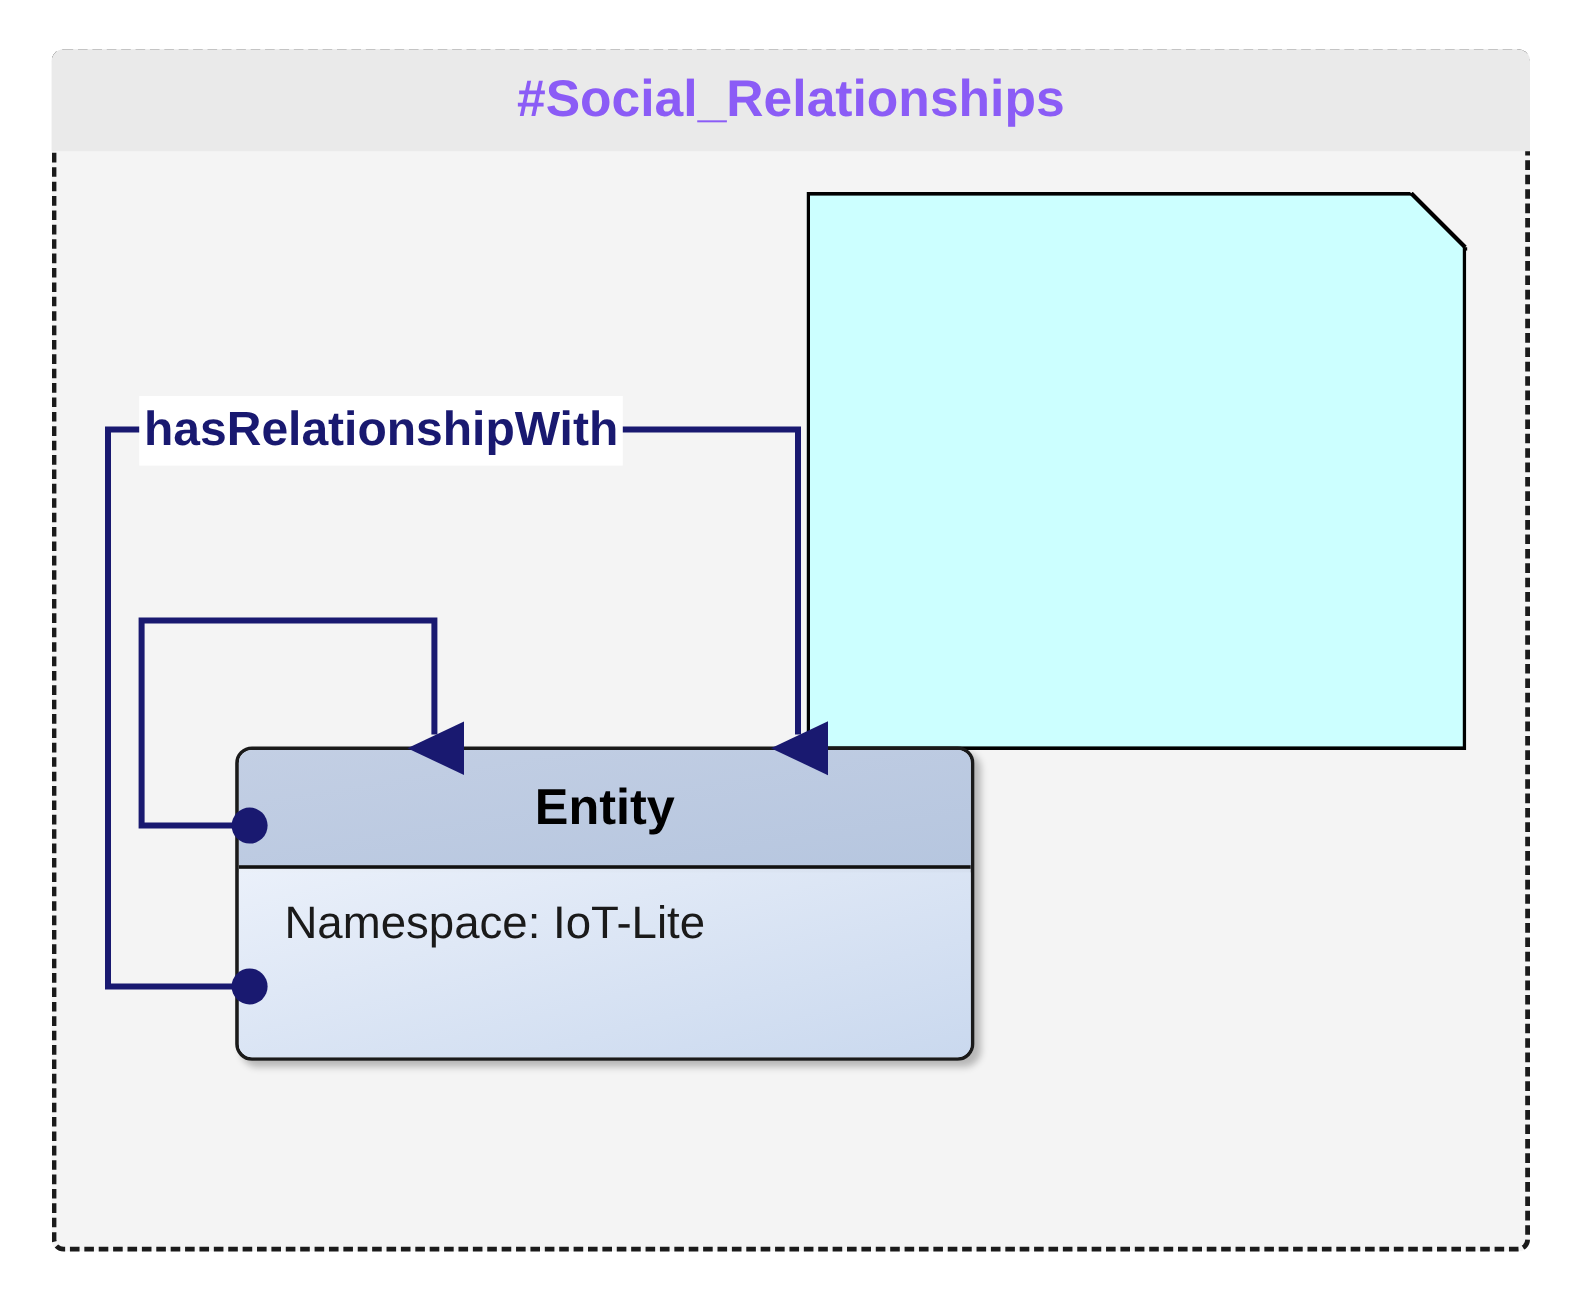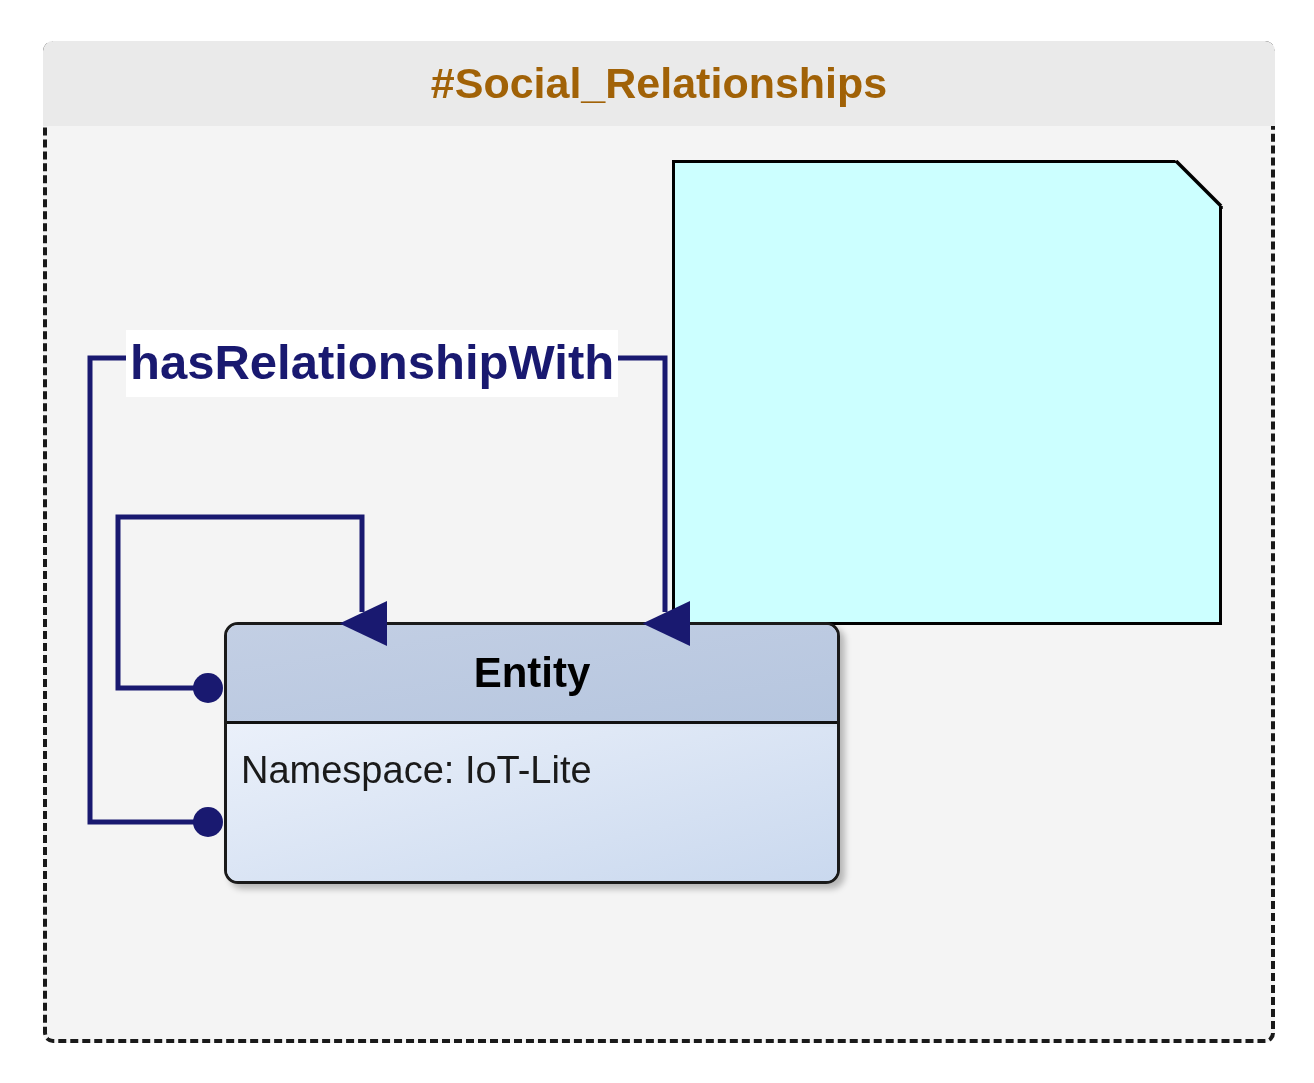--- a/index.html
+++ b/index.html
@@ -40,21 +40,21 @@
     box-sizing: border-box;
     border-top-left-radius: 10px;
     border-top-right-radius: 10px;
     display: flex;
     align-items: center;
     justify-content: center;
   }
   .package-title {
     font-size: 43px;
     font-weight: bold;
-    color: #a16207;
+    color: #8b5cf6;
     letter-spacing: 0px;
     white-space: nowrap;
   }
 
   
   .note {
     position: absolute;
     left: 672px;
     top: 160px;
     width: 550px;
@@ -92,21 +92,21 @@
     right: 10px;
     font-size: 38px;
     line-height: 55px;
     color: #1a1a1a;
     white-space: pre;
   }
 
   
   .entity {
     position: absolute;
-    left: 224px;
+    left: 196px;
     top: 622px;
     width: 616px;
     height: 262px;
     border: 3px solid #1a1a1a;
     border-radius: 14px;
     box-sizing: border-box;
     overflow: hidden;
     background: linear-gradient(to bottom right, #f2f6fc, #c9d6ea);
     box-shadow: 5px 5px 6px rgba(0,0,0,0.25);
   }
@@ -137,20 +137,21 @@
     background: linear-gradient(to bottom right, #eaf0fa, #c9d8ee);
     display: flex;
     align-items: flex-start;
     padding-top: 22px;
     padding-left: 14px;
     box-sizing: border-box;
   }
   .entity-attr {
     font-size: 38px;
     color: #1a1a1a;
+    margin-left: 24px;
   }
 
   
   .connectors {
     position: absolute;
     left: 0;
     top: 0;
     width: 1314px;
     height: 1083px;
     pointer-events: none;
@@ -159,23 +160,23 @@
   
   .edge-label {
     position: absolute;
     background: #ffffff;
     color: #191970;
     font-weight: bold;
     white-space: nowrap;
     line-height: 1;
   }
   .edge-label.has-rel {
-    left: 126px;
+    left: 116px;
     top: 330px;
-    font-size: 49px;
+    font-size: 40px;
     padding: 8px 4px 10px 4px;
     text-align: center;
   }
   .edge-label.trust-by {
     left: 150px;
     top: 487px;
     font-size: 40px;
     padding: 8px 6px 10px 6px;
   }
 </style>

